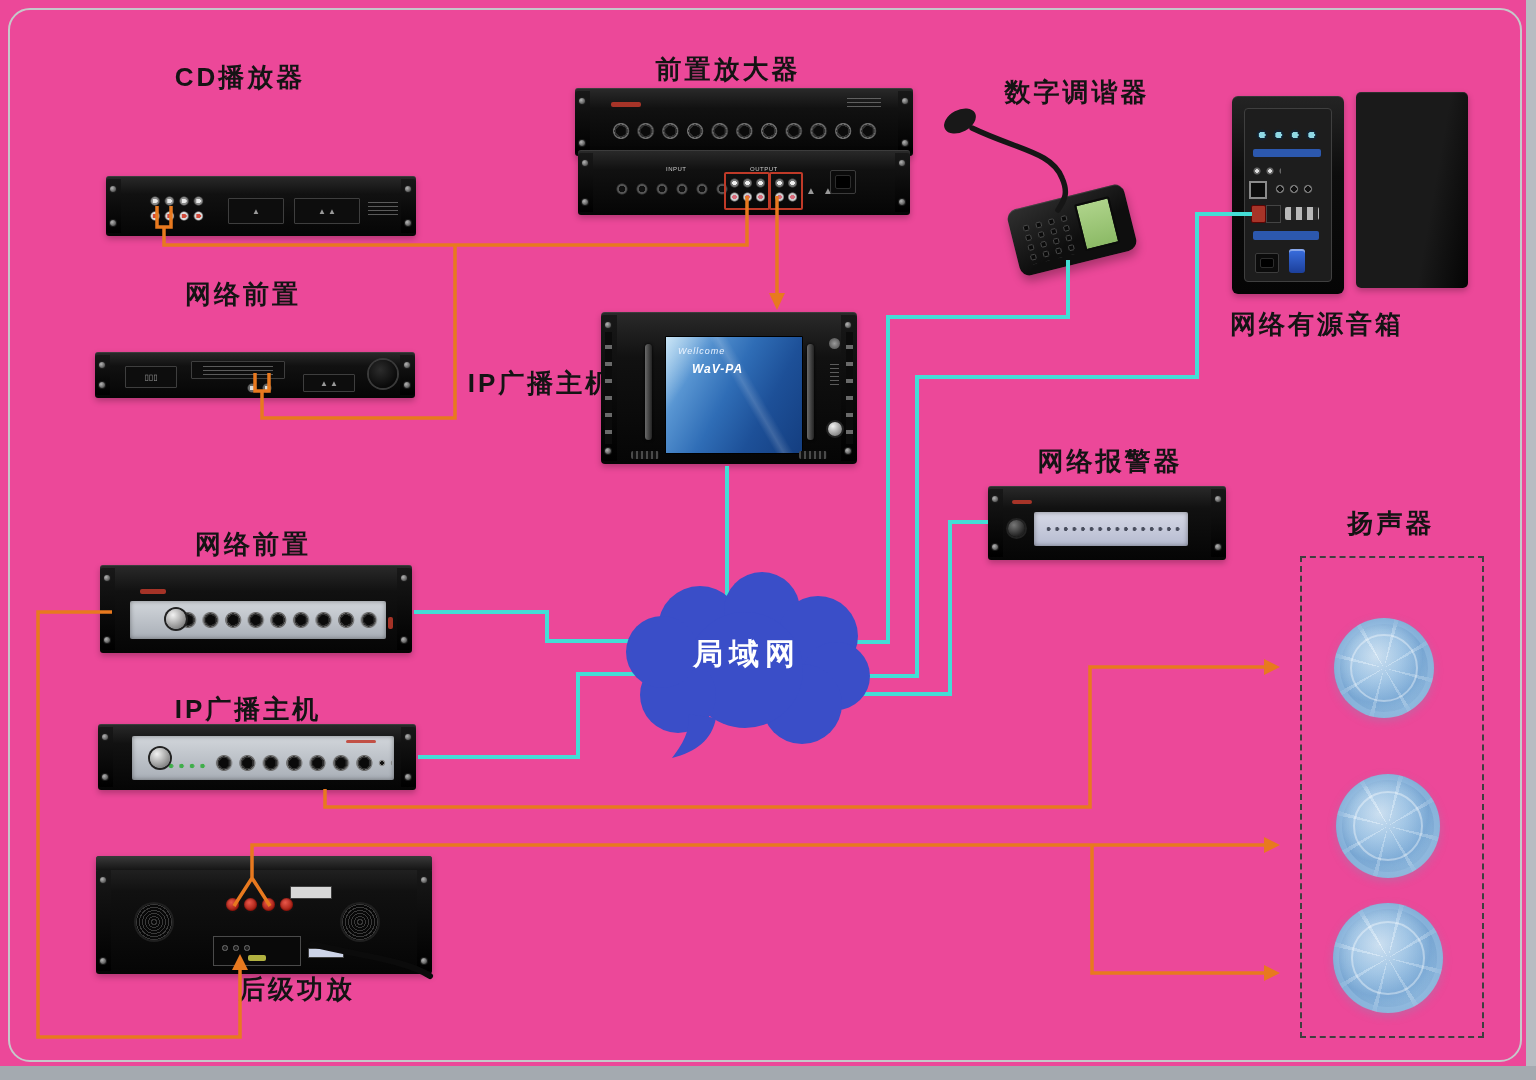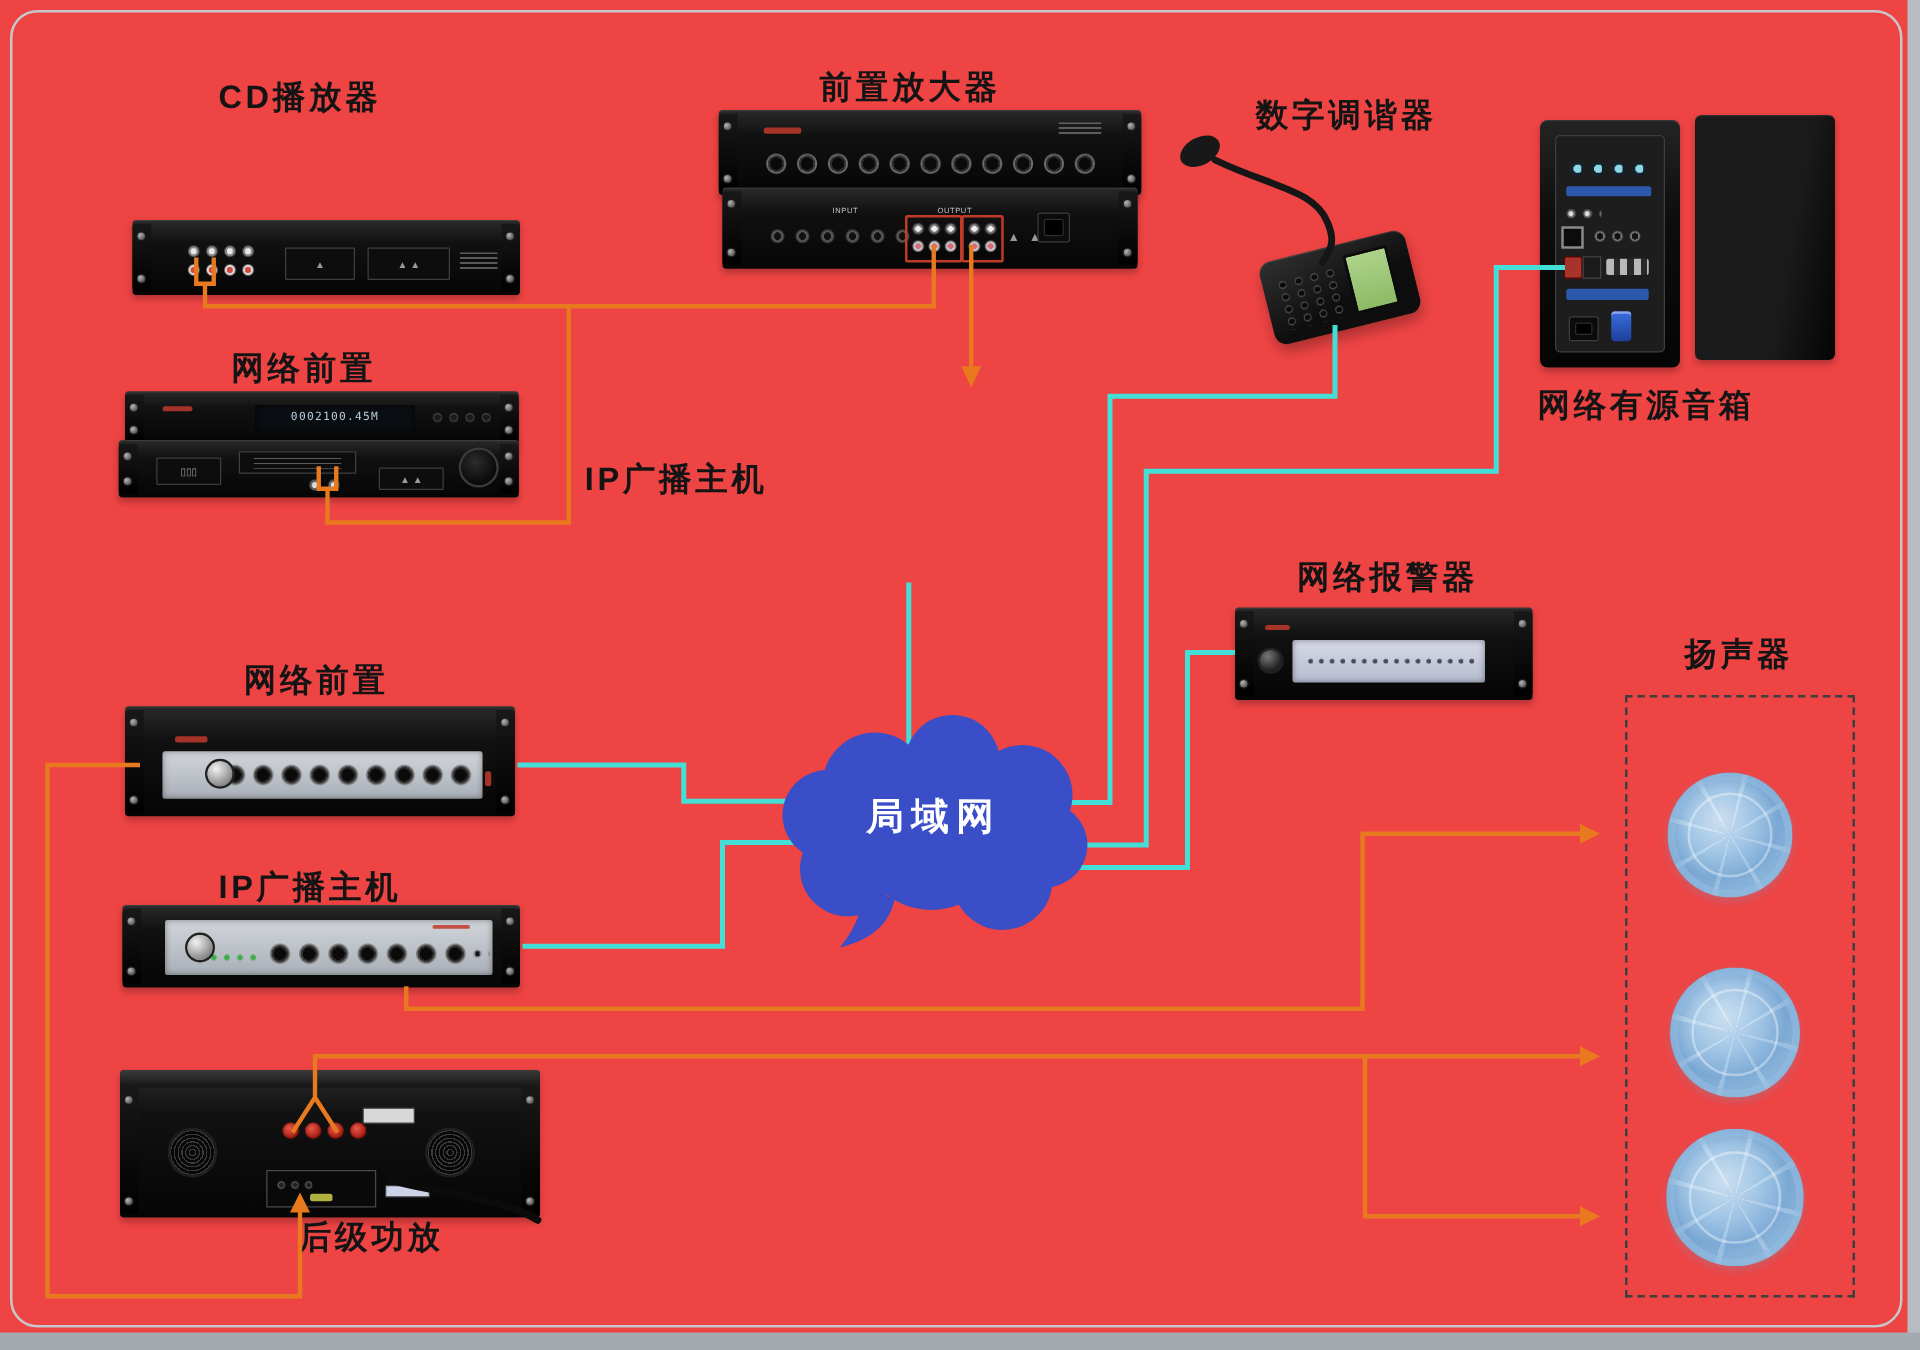--- a/index.html
+++ b/index.html
@@ -1,16 +1,16 @@
 <!DOCTYPE html>
 <html><head>
 <meta charset="utf-8">
 <style>
   html,body{margin:0;padding:0;background:#ffffff;}
-  #canvas{position:relative;width:1536px;height:1080px;background:#ef4444;overflow:hidden;
+  #canvas{position:relative;width:1536px;height:1080px;background:#ec4899;overflow:hidden;
           font-family:"Liberation Sans", sans-serif;}
   .frame{position:absolute;left:8px;top:8px;right:14px;bottom:18px;border:2px solid #c6c8ca;border-radius:22px;pointer-events:none;}
   .edge-r{position:absolute;right:0;top:0;width:10px;height:100%;background:#b7bcc2;}
   .edge-b{position:absolute;left:0;bottom:0;width:100%;height:14px;background:#a4aab0;}
 
   .lbl{position:absolute;transform:translateX(-50%);white-space:nowrap;color:#141414;
        font-size:26px;font-weight:600;letter-spacing:3px;}
   .cloud-lbl{position:absolute;transform:translate(-50%,-50%);color:#ffffff;font-size:30px;
        font-weight:700;letter-spacing:6px;white-space:nowrap;z-index:7;}
 
@@ -91,27 +91,20 @@
   <div class="dev" style="left:106px;top:176px;width:310px;height:60px">
     <div class="ear l"></div>
       <div class="ear r"></div>
     <div class="jrow" style="left:42px;top:18px;width:58px;height:14px;background-image:radial-gradient(circle 5px at 7px 7px,#e8e8e8 0 2.4px,#888 2.4px 3.6px,transparent 5px);background-size:14.5px 14px"></div>
     <div class="jrow" style="left:42px;top:33px;width:58px;height:14px;background-image:radial-gradient(circle 5px at 7px 7px,#d24a3a 0 2.4px,#ddd 2.4px 3.6px,transparent 5px);background-size:14.5px 14px"></div>
     <div class="labelplate" style="left:122px;top:22px;width:54px;height:24px">▲</div>
     <div class="labelplate" style="left:188px;top:22px;width:64px;height:24px">▲ ▲</div>
     <div class="linesblock" style="left:262px;top:26px;width:30px;height:14px"></div>
   </div>
 
-  <div class="dev" style="left:100px;top:313px;width:315px;height:44px">
-    <div class="ear l"></div>
-      <div class="ear r"></div>
-    <div class="reddot" style="left:30px;top:12px;width:24px;height:4px"></div>
-    <div class="disp" style="left:104px;top:11px;width:128px;height:21px;color:#b9c9da;font-size:9px">0002100.45M</div>
-    <div class="btngrid" style="left:242px;top:15px;width:52px;height:14px;background-size:13px 14px"></div>
-  </div>
 
   <div class="dev" style="left:95px;top:352px;width:320px;height:46px">
     <div class="ear l"></div>
       <div class="ear r"></div>
     <div class="labelplate" style="left:30px;top:14px;width:50px;height:20px">▯▯▯</div>
     <div class="labelplate" style="left:96px;top:9px;width:92px;height:16px">
         <span class="linesblock" style="position:static;display:block;width:70px;height:9px"></span>
       </div>
     <div class="jrow" style="left:150px;top:30px;width:30px;height:13px;background-image:radial-gradient(circle 5px at 7px 6px,#ddd 0 2.4px,#666 2.4px 3.6px,transparent 5px);background-size:15px 13px"></div>
     <div class="labelplate" style="left:208px;top:22px;width:50px;height:16px">▲ ▲</div>
@@ -160,20 +153,37 @@
       <div style="position:absolute;left:21px;top:96px;width:13px;height:16px;background:#1a1a1a;border:1px solid #444"></div>
       <div style="position:absolute;left:40px;top:98px;width:34px;height:13px;background:repeating-linear-gradient(90deg,#b9b9b9 0 6px,#2a2a2a 6px 11px);border-radius:2px"></div>
       <div class="reddot" style="left:8px;top:122px;width:66px;height:9px;background:#2f63c8"></div>
       <div class="powerinlet" style="left:10px;top:144px;width:22px;height:18px"></div>
       <div style="position:absolute;left:44px;top:140px;width:16px;height:24px;background:linear-gradient(#3a6fe0,#1c3f9a);border-radius:3px;box-shadow:inset 0 2px 0 rgba(255,255,255,.4)"></div>
     </div>
   </div>
 
   <div class="dev" style="left:1356px;top:92px;width:112px;height:196px;border-radius:5px;background:linear-gradient(100deg,#1a1a1a 65%,#040404)"></div>
 
+  <div class="dev" style="left:601px;top:312px;width:256px;height:152px;border-radius:4px">
+    <div class="ear l" style="width:16px"></div>
+    <div class="ear r" style="width:16px"></div>
+    <div class="holestrip" style="left:4px;top:20px;height:112px"></div>
+    <div class="holestrip" style="right:4px;top:20px;height:112px"></div>
+    <div class="handle" style="left:44px;top:32px;height:96px"></div>
+    <div class="handle" style="left:206px;top:32px;height:96px"></div>
+    <div class="screen" style="left:64px;top:24px;width:136px;height:116px">
+      <div class="scr-t1">Wellcome</div>
+      <div class="scr-t2">WaV-PA</div>
+    </div>
+    <div style="position:absolute;left:228px;top:26px;width:11px;height:11px;border-radius:50%;background:radial-gradient(circle,#9a9a9a,#444)"></div>
+    <div class="linesblock" style="left:229px;top:52px;width:9px;height:24px"></div>
+    <div class="silverknob" style="left:227px;top:110px;width:14px;height:14px"></div>
+    <div class="grille" style="left:30px;bottom:5px;width:28px"></div>
+    <div class="grille" style="right:30px;bottom:5px;width:28px"></div>
+  </div>
 
   <div class="dev" style="left:988px;top:486px;width:238px;height:74px">
     <div class="ear l"></div>
       <div class="ear r"></div>
     <div class="reddot" style="left:24px;top:14px;width:20px;height:4px"></div>
     <div class="graypanel" style="left:46px;top:26px;width:154px;height:34px;background:linear-gradient(#d6d9e6,#b6bbd0)">
       <div class="jrow" style="left:10px;top:13px;width:136px;height:8px;background-image:radial-gradient(circle 2.2px at 4.5px 4px,#474c5c 0 1.7px,transparent 2.2px);background-size:8.6px 8px"></div>
     </div>
     <div class="silverknob" style="left:20px;top:34px;width:17px;height:17px;background:radial-gradient(circle at 35% 30%,#777,#222 70%)"></div>
   </div>

